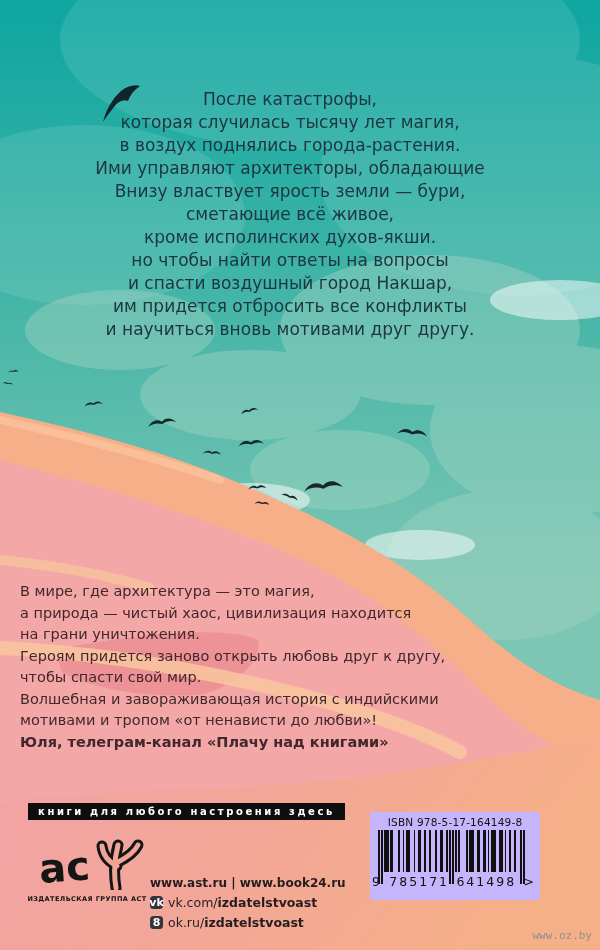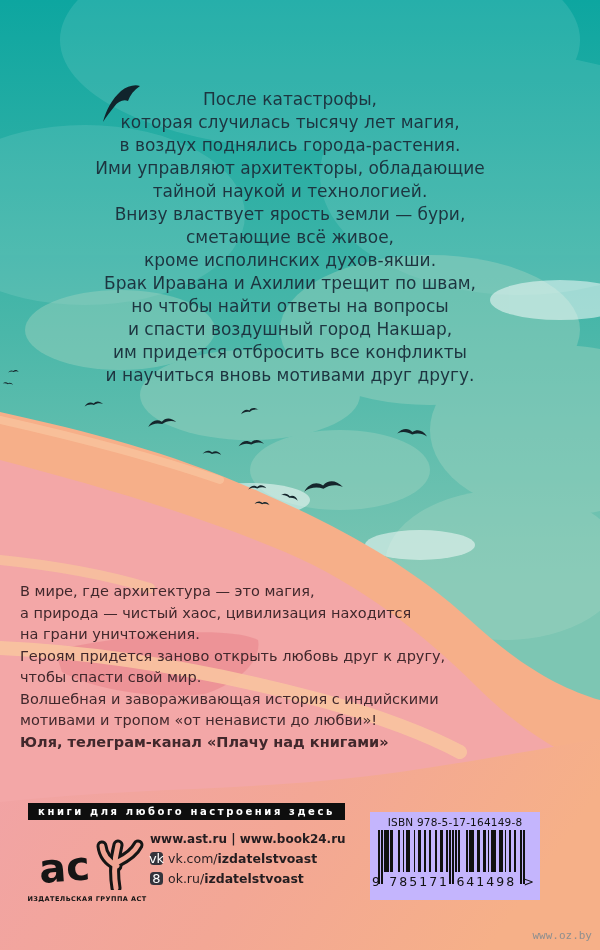--- a/index.html
+++ b/index.html
@@ -14,26 +14,26 @@
   .review .attribution{font-weight:bold;}
 
   .banner{position:absolute;left:28px;top:803px;height:17px;line-height:17px;
           background:#0e0e0e;color:#ffffff;font-size:10px;font-weight:bold;
           letter-spacing:2.6px;padding:0 10px;white-space:nowrap;}
 
   .logo{position:absolute;left:22px;top:834px;width:130px;text-align:center;}
   .logo-caption{font-size:6.5px;letter-spacing:.45px;color:#141414;margin-top:1px;
                 font-weight:bold;white-space:nowrap;}
 
-  .links{position:absolute;left:150px;top:832px;color:#241d20;}
+  .links{position:absolute;left:150px;top:876px;color:#241d20;}
   .links .sites{font-weight:bold;font-size:12px;}
   .links .row{display:flex;align-items:center;gap:5px;font-size:12.5px;margin-top:5px;}
   .links .row:first-of-type{margin-top:9px;}
   .sicon{width:13px;height:13px;border-radius:3.5px;background:#33343c;color:#fff;
-         font-size:13px;font-weight:normal;display:flex;align-items:center;
+         font-size:11px;font-weight:bold;display:flex;align-items:center;
          justify-content:center;flex:0 0 13px;text-align:right;}
 
   .barcode{position:absolute;left:370px;top:812px;width:170px;height:88px;background:#c4b5fd;}
   .barcode .isbn{font-size:10.5px;text-align:center;margin-top:4px;color:#111;
                  letter-spacing:.2px;}
   .bars{position:relative;height:55px;margin:2px 8px 0;display:flex;align-items:flex-start;}
   .module{height:42px;}
   .module.guard{height:54px;}
   .digits{position:absolute;left:372px;top:874px;width:164px;display:flex;
           justify-content:space-between;font-size:12.5px;color:#111;}
@@ -107,25 +107,23 @@
       <use href="#gull" transform="translate(8,370) scale(0.35) rotate(-5)"></use>
       <use href="#gull" transform="translate(3,381) scale(0.35) rotate(8)"></use>
     </g>
   </svg>
 
   <div class="synopsis">
       <div>После катастрофы,</div>
       <div>которая случилась тысячу лет магия,</div>
       <div>в воздух поднялись города-растения.</div>
       <div>Ими управляют архитекторы, обладающие</div>
-      <div>тайной наукой и технологией.</div>
       <div>Внизу властвует ярость земли — бури,</div>
       <div>сметающие всё живое,</div>
       <div>кроме исполинских духов-якши.</div>
-      <div>Брак Иравана и Ахилии трещит по швам,</div>
       <div>но чтобы найти ответы на вопросы</div>
       <div>и спасти воздушный город Накшар,</div>
       <div>им придется отбросить все конфликты</div>
       <div>и научиться вновь мотивами друг другу.</div>
     </div>
 
   <div class="review">
     <div>
         <div>В мире, где архитектура — это магия,</div>
         <div>а природа — чистый хаос, цивилизация находится</div>

